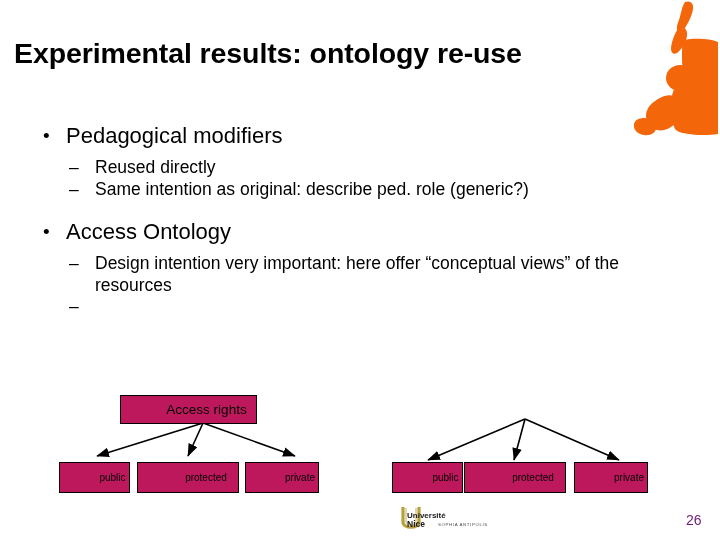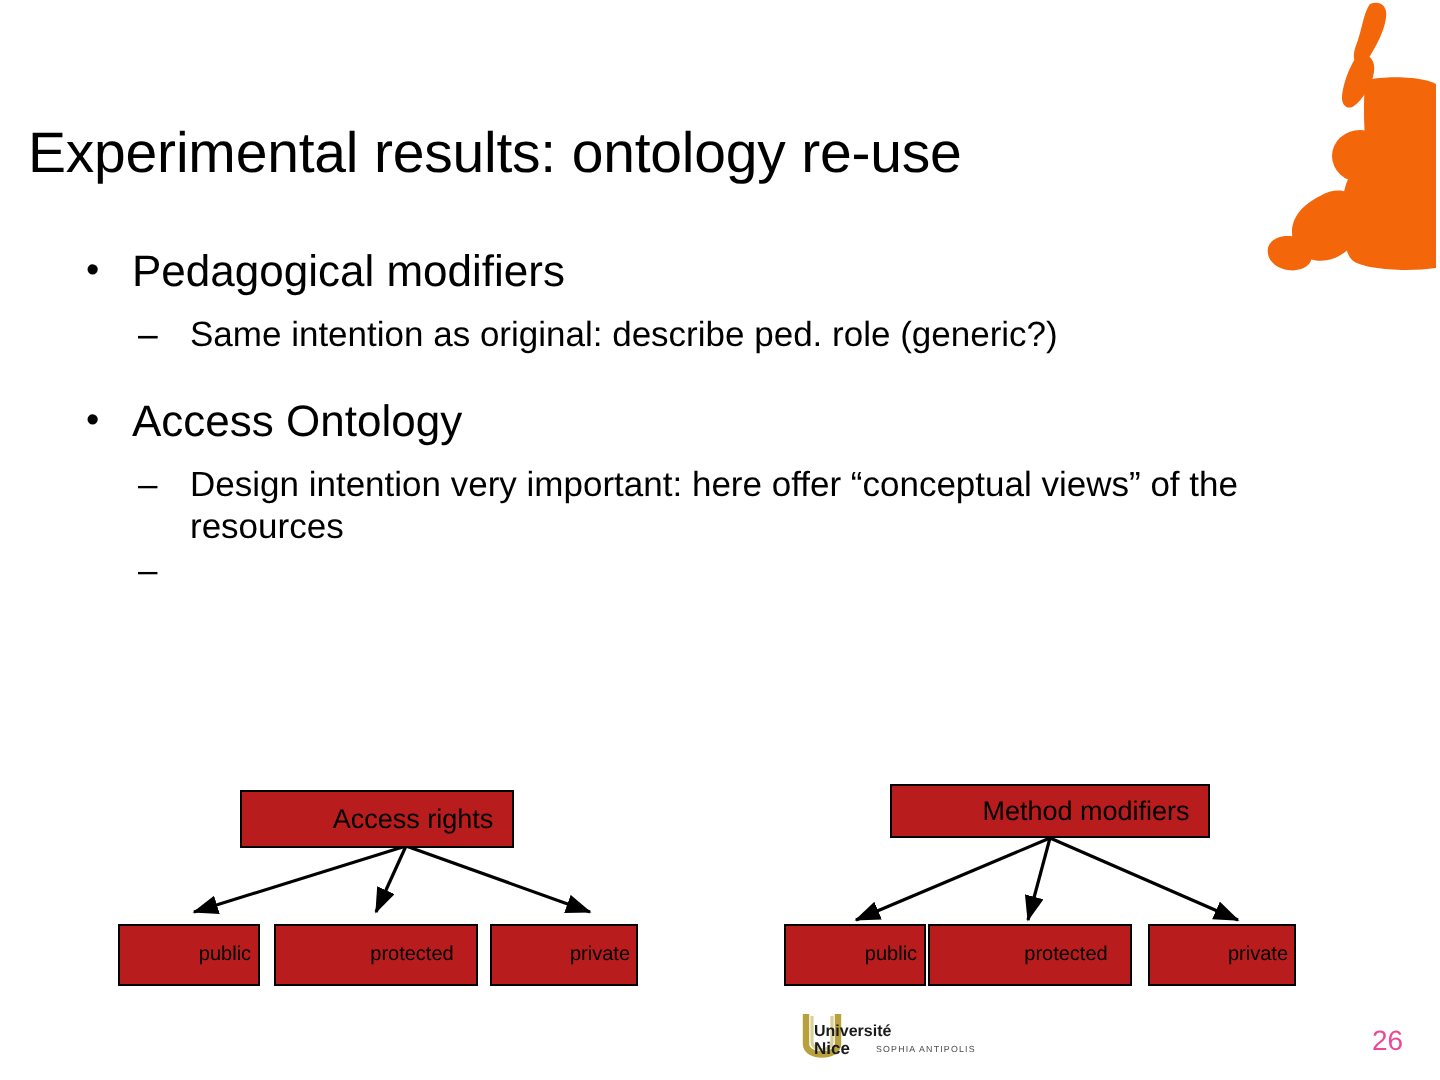--- a/index.html
+++ b/index.html
@@ -24,25 +24,25 @@
     left: 632px;
     width: 88px;
     height: 136px;
     pointer-events: none;
   }
 
   
   .title {
     position: absolute;
     left: 14px;
-    top: 60px;
+    top: 36px;
     width: 610px;
     font-size: 28.5px;
     line-height: 34px;
-    font-weight: normal;
+    font-weight: bold;
     letter-spacing: -0.1px;
     white-space: nowrap;
   }
 
   
   .body {
     position: absolute;
     left: 0px;
     top: 122px;
     width: 700px;
@@ -81,21 +81,21 @@
   .spacer-md { height: 18px; }
 
   
   .diagram {
     position: absolute;
   }
   .node {
     position: absolute;
     box-sizing: border-box;
     border: 1.5px solid #000;
-    background: #b91c1c;
+    background: #be185d;
     display: flex;
     align-items: center;
     justify-content: center;
     font-size: 13.5px;
     line-height: 1;
     white-space: nowrap;
     padding-left: 36px;
   }
   .node.small { font-size: 10px; }
   .arrows {
@@ -119,21 +119,21 @@
     top: 505px;
     width: 106px;
     height: 30px;
     margin-left: 12px;
   }
   .pagenum {
     position: absolute;
     left: 686px;
     top: 512px;
     font-size: 14px;
-    color: #ec4899;
+    color: #701a75;
   }
 </style>
 </head>
 <body>
 
 <div id="slide">
 
   <div class="deco">
     <svg viewBox="0 0 88 136" width="88" height="136">
       <g fill="#f4660a">
@@ -158,20 +158,21 @@
 
   <div class="body">
 
     <div class="lvl1">
       <span class="mark">•</span>
       <span>Pedagogical modifiers</span>
     </div>
     <div class="spacer-sm"></div>
     <div class="lvl2">
       <span class="mark">–</span>
+      <span>Reused directly</span>
     </div>
     <div class="lvl2">
       <span class="mark">–</span>
       <span>Same intention as original: describe ped. role (generic?)</span>
     </div>
 
     <div class="spacer-md"></div>
 
     <div class="lvl1">
       <span class="mark">•</span>
@@ -208,21 +209,20 @@
     <svg class="arrows" width="300" height="110">
       <defs>
         <marker id="ar2" markerWidth="9" markerHeight="9" refX="7.5" refY="3" orient="auto">
           <path d="M0,0 L8,3 L0,6 z" fill="#000"></path>
         </marker>
       </defs>
       <line x1="137" y1="29" x2="40" y2="70" stroke="#000" stroke-width="1.6" marker-end="url(#ar2)"></line>
       <line x1="137" y1="29" x2="126" y2="70" stroke="#000" stroke-width="1.6" marker-end="url(#ar2)"></line>
       <line x1="137" y1="29" x2="231" y2="70" stroke="#000" stroke-width="1.6" marker-end="url(#ar2)"></line>
     </svg>
-    <div class="node" style="left:57px; top:2px; width:160px; height:27px;">Method modifiers</div>
     <div class="node small" style="left:4px; top:72px; width:71px; height:31px;">public</div>
     <div class="node small" style="left:76px; top:72px; width:102px; height:31px;">protected</div>
     <div class="node small" style="left:186px; top:72px; width:74px; height:31px;">private</div>
   </div>
 
 
   <div class="logo-unice">
     <svg viewBox="0 0 106 30" width="106" height="30">
       <rect x="0" y="0" width="22" height="28" fill="#ffffff"></rect>
       <path d="M3 2 L3 17 C3 24 19 24 19 17 L19 2" stroke="#b8a13c" stroke-width="3.2" fill="none"></path>

